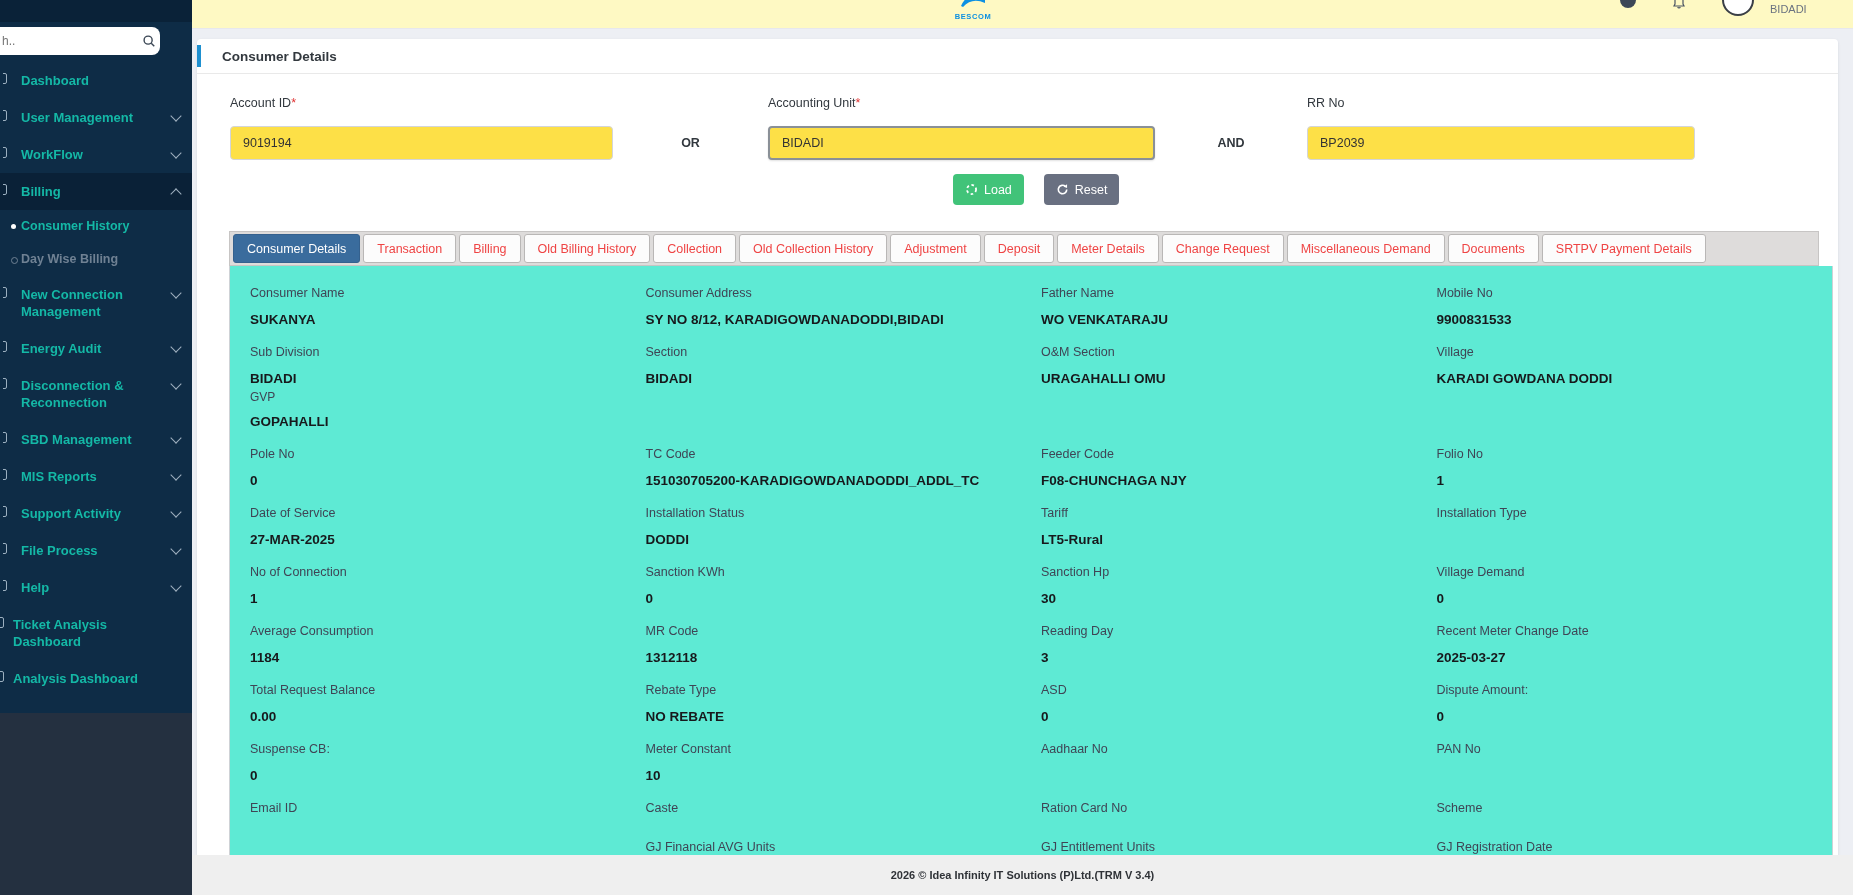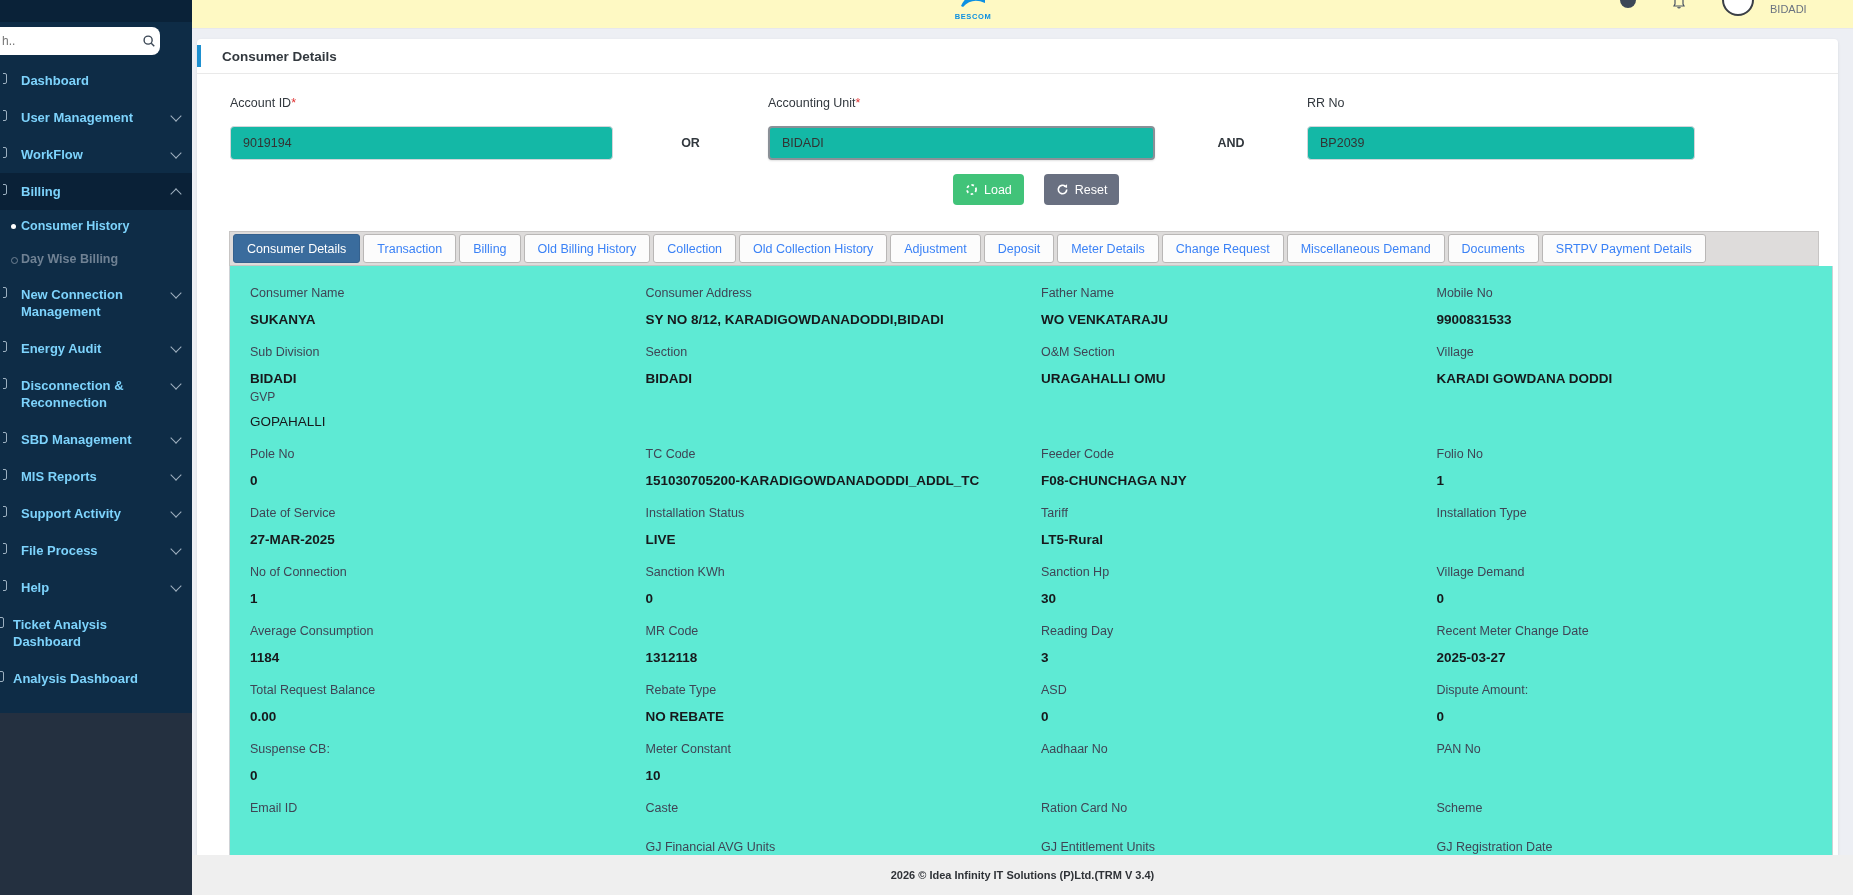--- a/index.html
+++ b/index.html
@@ -7,21 +7,21 @@
 
   
   .sidebar { flex:0 0 192px; width:192px; display:flex; flex-direction:column; background:#243040; overflow:hidden; }
   .sb-navwrap { background:#0e2c46; padding-bottom:16px; }
   .sb-top { height:22px; background:#0a2238; }
   .sb-search { position:relative; padding:5px 10px 7px 0; }
   .sb-search input { width:170px; margin-left:-10px; height:28px; border:none; border-radius:8px;
     padding:0 30px 0 12px; font-size:12px; color:#555; outline:none; box-sizing:border-box; background:#fff; }
   .sb-search svg { position:absolute; right:36px; top:12px; }
   .sb-item { display:flex; align-items:flex-start; padding:10px 12px 10px 3px; cursor:pointer;
-    color:#7dd3fc; font-size:13px; line-height:17px; font-weight:600; }
+    color:#14b8a6; font-size:13px; line-height:17px; font-weight:600; }
   .sb-item.active { background:#0a2137; }
   .sb-item.sub { padding:8px 12px 8px 6px; font-size:12.5px; }
   .sb-item.muted { color:#6f8193; }
   .sb-item.edge { padding-left:0; }
   .sb-label { max-width:150px; }
   .micon { flex:0 0 13px; width:13px; height:14px; overflow:hidden; position:relative; margin-right:5px; }
   .micon i { position:absolute; left:-7px; top:1px; width:9px; height:9px; border:1.6px solid #9cb0c0; border-radius:2px; display:block; }
   .edge .micon { flex-basis:8px; width:8px; }
   .dotwrap { flex:0 0 15px; width:15px; }
   .dot { display:block; width:5px; height:5px; border-radius:50%; margin:6px 0 0 5px; }
@@ -47,48 +47,48 @@
   .content { flex:1; overflow:hidden; padding:10px 15px 0 5px; }
   .card { background:#fff; border-radius:4px; box-shadow:0 1px 3px rgba(20,30,50,.1); height:1100px; position:relative; }
   .card-head { height:34px; display:flex; align-items:center; padding-left:25px; border-bottom:1px solid #e9e9e9; position:relative; }
   .card-head::before { content:''; position:absolute; left:0; top:6px; bottom:6px; width:4px; background:#1e90d0; }
   .card-title { font-size:13.5px; font-weight:bold; color:#32383e; }
 
   .form-row { display:flex; align-items:flex-start; padding:22px 0 0 33px; }
   .fgroup label { display:block; font-size:12.5px; color:#32383e; margin-bottom:14px; height:16px; }
   .req { color:#e03131; font-style:normal; }
   .fgroup input { height:34px; width:100%; box-sizing:border-box; border:1px solid #d3d5d9; border-radius:4px;
-    padding:4px 12px; font-size:12.5px; color:#333; outline:none; background:#14b8a6; }
+    padding:4px 12px; font-size:12.5px; color:#333; outline:none; background:#fde047; }
   .fg1 { width:383px; } .fg2 { width:387px; } .fg3 { width:388px; }
   .fg2 input { border:2px solid #8a9097; box-shadow:0 1px 2px rgba(0,0,0,.12); }
   .joiner { text-align:center; font-size:12.5px; font-weight:bold; color:#32383e; padding-top:40px; }
   .j-or { width:155px; } .j-and { width:152px; }
 
   .btn-row { display:flex; gap:20px; margin:14px 0 0 756px; }
   .btn { height:31px; border:none; border-radius:4px; color:#fff; font-size:12.5px;
     display:flex; align-items:center; gap:6px; padding:0 12px; cursor:pointer; font-family:inherit;justify-content:space-between; }
   .btn-load { background:#41c379; }
   .btn-reset { background:#697081; }
 
   .tabs { margin:26px 0 0 32px; width:1590px; background:#dedcdb; border:1px solid #c7c5c4;
     display:flex; padding:0 3px; height:35px; box-sizing:border-box; align-items:flex-start; }
   .tab { background:#fcfcfc; border:1px solid #b9b7b6; border-radius:3px; margin:2px 3px 0 0;
-    padding:0 13px; height:29px; display:flex; align-items:center; font-size:12.5px; color:#3b82f6;
+    padding:0 13px; height:29px; display:flex; align-items:center; font-size:12.5px; color:#ef4444;
     white-space:nowrap; cursor:pointer; box-sizing:border-box; }
   .tab.active { background:#3a6c9d; border-color:#35618e; color:#fff; }
 
   .panel { margin-left:32px; width:1604px; box-sizing:border-box; border:1px solid #cfd2d6; border-top:none;
     background:#5eead4; padding:20px 0 0 20px; }
   .grid { display:grid; grid-template-columns:repeat(4,1fr); }
   .cell { margin-bottom:15px; padding-right:24px; }
   .lab { font-size:12.5px; color:#3f4555; margin-bottom:9px; min-height:15px; }
   .val { font-size:13.5px; font-weight:bold; color:#17191c; line-height:20px; min-height:20px; }
   .val:empty { min-height:0; }
   .lab2 { font-size:12px; color:#3f4555; margin:1px 0 8px; }
-  .val2 { font-size:13.5px; font-weight:normal; color:#17191c; line-height:20px; }
+  .val2 { font-size:13.5px; font-weight:bold; color:#17191c; line-height:20px; }
 
   .footer { flex:0 0 40px; background:#efefef; display:flex; align-items:center; justify-content:center;
     font-size:11px; font-weight:bold; color:#2f3237; }
 </style>
 </head>
 <body>
 
 <div class="screen">
 
   <aside class="sidebar">
@@ -339,21 +339,21 @@
               <div class="cell">
                 <div class="lab">Folio No</div>
                 <div class="val">1</div>
               </div>
               <div class="cell">
                 <div class="lab">Date of Service</div>
                 <div class="val">27-MAR-2025</div>
               </div>
               <div class="cell">
                 <div class="lab">Installation Status</div>
-                <div class="val">LIVE</div>
+                <div class="val">DODDI</div>
               </div>
               <div class="cell">
                 <div class="lab">Tariff</div>
                 <div class="val">LT5-Rural</div>
               </div>
               <div class="cell">
                 <div class="lab">Installation Type</div>
                 <div class="val"></div>
               </div>
               <div class="cell">

